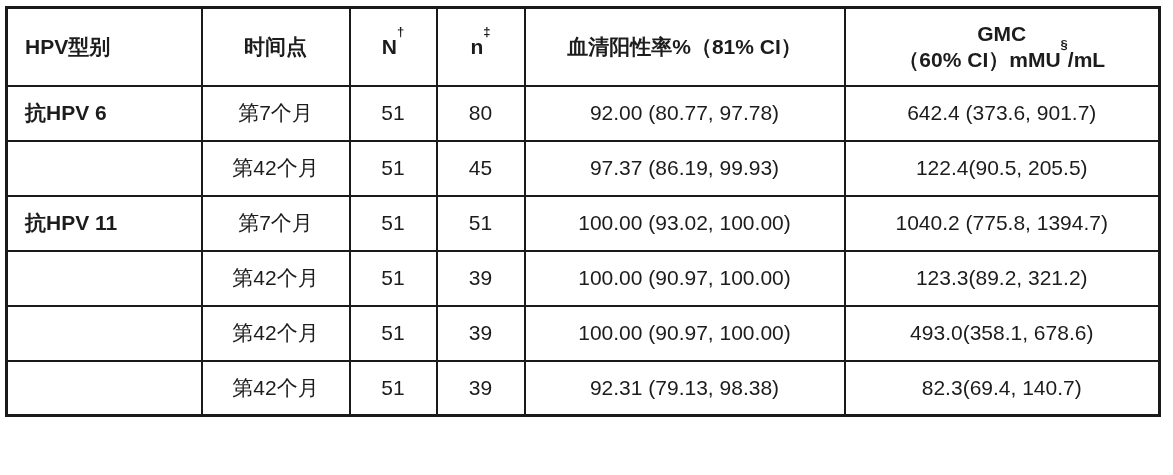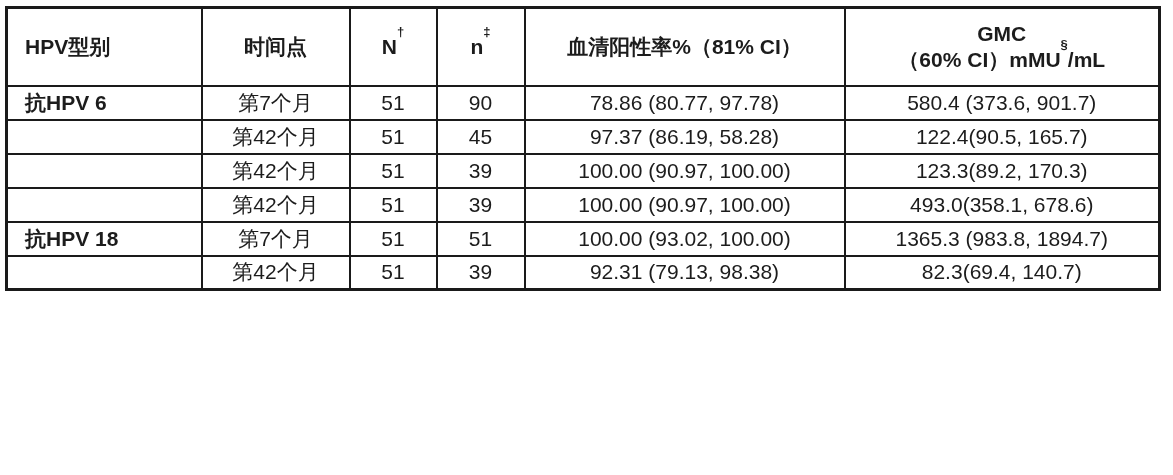--- a/index.html
+++ b/index.html
@@ -29,21 +29,21 @@
     overflow: hidden;
     white-space: nowrap;
   }
   .data-table th {
     font-weight: bold;
     height: 78px;
     text-align: center;
     line-height: 1.25;
   }
   .data-table td {
-    height: 34px;
+    height: 55px;
     text-align: center;
     font-weight: normal;
     margin-left: 12px;
   }
   .data-table th.col-type,
   .data-table td.col-type {
     text-align: left;
     padding-left: 17px;
   }
   .data-table td.col-type { font-weight: bold; }
@@ -80,55 +80,55 @@
           <span>GMC</span><br>
           <span>（60% CI）mMU</span><sup class="sup-mark">§</sup><span>/mL</span>
         </th>
       </tr>
     </thead>
     <tbody>
       <tr>
         <td class="col-type">抗HPV 6</td>
         <td>第7个月</td>
         <td>51</td>
-        <td>90</td>
-        <td>78.86 (80.77, 97.78)</td>
-        <td>580.4 (373.6, 901.7)</td>
+        <td>80</td>
+        <td>92.00 (80.77, 97.78)</td>
+        <td>642.4 (373.6, 901.7)</td>
       </tr>
       <tr>
         <td class="col-type"></td>
         <td>第42个月</td>
         <td>51</td>
         <td>45</td>
-        <td>97.37 (86.19, 58.28)</td>
-        <td>122.4(90.5, 165.7)</td>
+        <td>97.37 (86.19, 99.93)</td>
+        <td>122.4(90.5, 205.5)</td>
+      </tr>
+      <tr>
+        <td class="col-type">抗HPV 11</td>
+        <td>第7个月</td>
+        <td>51</td>
+        <td>51</td>
+        <td>100.00 (93.02, 100.00)</td>
+        <td>1040.2 (775.8, 1394.7)</td>
       </tr>
       <tr>
         <td class="col-type"></td>
         <td>第42个月</td>
         <td>51</td>
         <td>39</td>
         <td>100.00 (90.97, 100.00)</td>
-        <td>123.3(89.2, 170.3)</td>
+        <td>123.3(89.2, 321.2)</td>
       </tr>
       <tr>
         <td class="col-type"></td>
         <td>第42个月</td>
         <td>51</td>
         <td>39</td>
         <td>100.00 (90.97, 100.00)</td>
         <td>493.0(358.1, 678.6)</td>
-      </tr>
-      <tr>
-        <td class="col-type">抗HPV 18</td>
-        <td>第7个月</td>
-        <td>51</td>
-        <td>51</td>
-        <td>100.00 (93.02, 100.00)</td>
-        <td>1365.3 (983.8, 1894.7)</td>
       </tr>
       <tr>
         <td class="col-type"></td>
         <td>第42个月</td>
         <td>51</td>
         <td>39</td>
         <td>92.31 (79.13, 98.38)</td>
         <td>82.3(69.4, 140.7)</td>
       </tr>
     </tbody>

